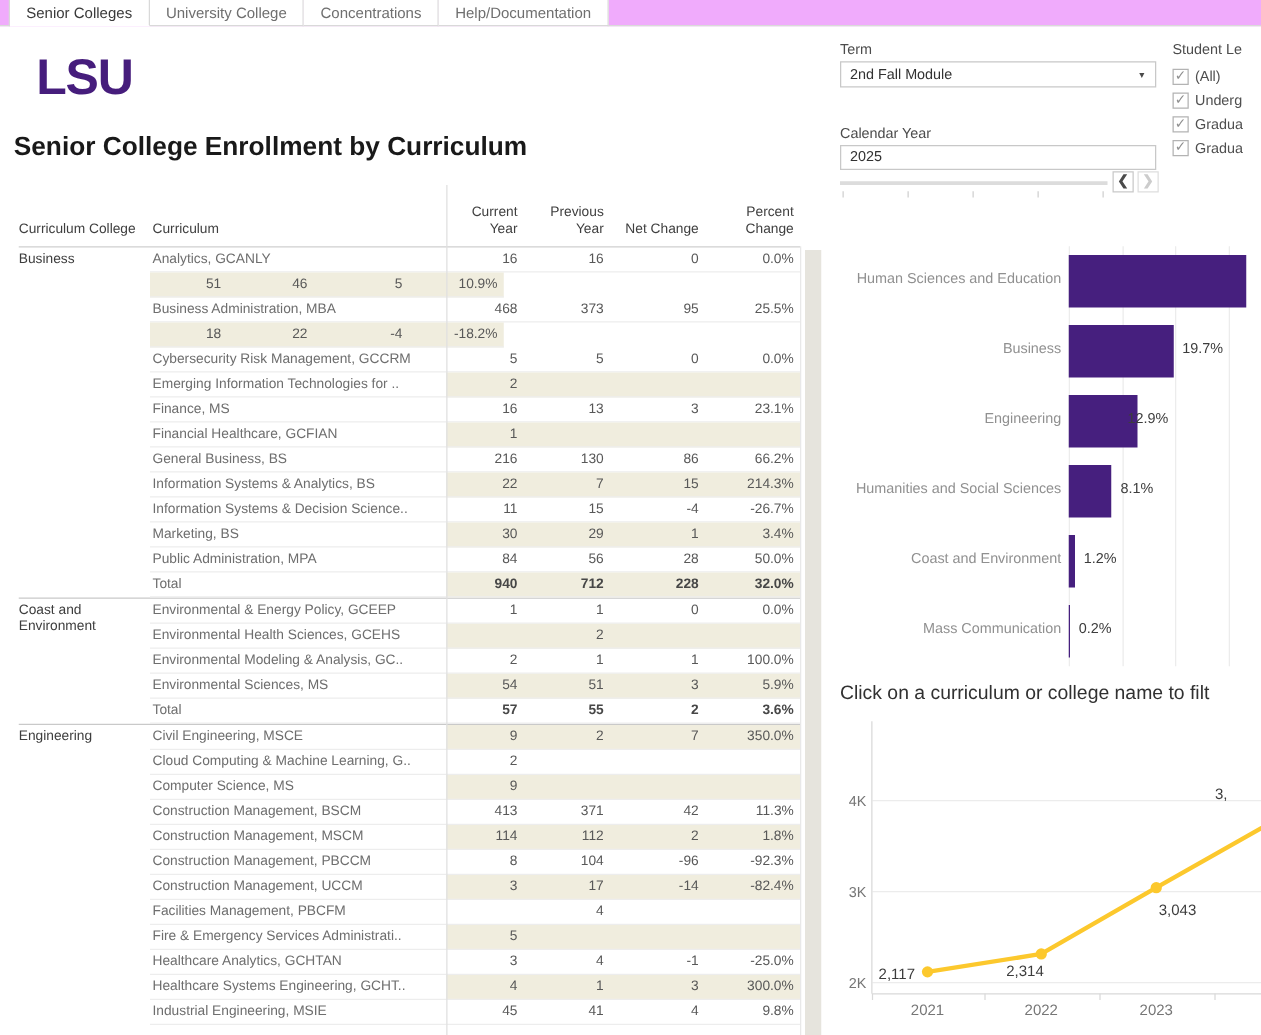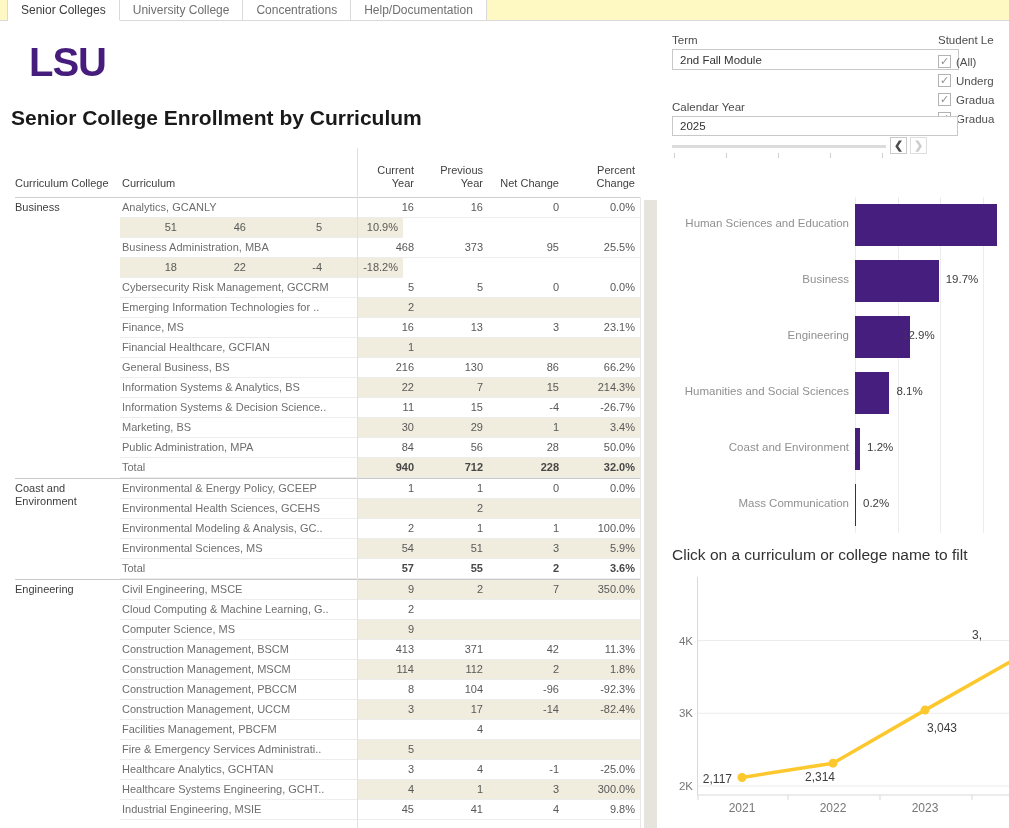--- a/index.html
+++ b/index.html
@@ -1,21 +1,21 @@
 <!DOCTYPE html>
 <html><head>
 <meta charset="utf-8">
 <style>
   * { margin:0; padding:0; box-sizing:border-box; }
   html,body { background:#fff; }
   .app { position:relative; width:1009px; height:828px; overflow:hidden; background:#fff;
          font-family:"Liberation Sans", sans-serif; }
 
   
-  .tabbar { position:absolute; left:0; top:0; width:1009px; height:21px; display:flex; background:#fef9c3; }
+  .tabbar { position:absolute; left:0; top:0; width:1009px; height:21px; display:flex; background:#f0abfc; }
   .tab-sliver { width:8px; border-right:1px solid #d9d9d9; border-bottom:1px solid #d9d9d9; }
   .tab { display:flex; align-items:center; padding:0 13px; font-size:12px; color:#6f6f6f;
          border-right:1px solid #d9d9d9; border-bottom:1px solid #d9d9d9; background:#fff; cursor:pointer; white-space:nowrap; }
   .tab.active { color:#3a3a3a; border-bottom:1px solid transparent; }
   .tab-fill { flex:1; border-bottom:1px solid #d9d9d9; }
 
   
   .logo { position:absolute; left:29px; top:42px; font-size:40px; font-weight:800; letter-spacing:-1px;
           color:#461D7C; line-height:40px; }
   .page-title { position:absolute; left:11px; top:106px; font-size:21px; font-weight:600; color:#191919; }
@@ -41,25 +41,25 @@
   .nwrap { display:flex; border-bottom:1px solid #ededed; }
   .nwrap.banded { background:#f0edde; }
   .ncell { font-size:11px; color:#585858; line-height:19px; text-align:right; padding-right:5px; }
   .row.total .ncell { font-weight:700; color:#474747; }
   .vline { position:absolute; left:357px; top:148px; width:1px; height:680px; background:#e0e0e0; z-index:4; }
   .redge { position:absolute; left:640px; top:197px; width:1px; height:631px; background:#e8e8e8; }
   .scrollbar { position:absolute; left:644px; top:200px; width:13px; height:628px; background:#e6e4dd; }
 
   
   .rp-label { position:absolute; font-size:11.5px; color:#4c4c4c; }
-  .dropdown { position:absolute; left:672px; top:49px; width:287px; height:21px; border:1px solid #c8c8c8;
+  .dropdown { position:absolute; left:672px; top:49px; width:253px; height:21px; border:1px solid #c8c8c8;
               background:#fff; display:flex; align-items:center; padding-left:7px; font-size:11.5px;
               color:#323232; cursor:pointer; }
   .caret { position:absolute; right:7px; top:7px; font-size:7px; color:#4a4a4a; }
-  .tinput { position:absolute; left:672px; top:116px; width:286px; height:20px; border:1px solid #c8c8c8;
+  .tinput { position:absolute; left:672px; top:116px; width:253px; height:20px; border:1px solid #c8c8c8;
             background:#fff; font-size:11.5px; color:#323232; padding-left:7px;
             font-family:"Liberation Sans", sans-serif; }
   .slevel { position:absolute; left:938px; top:34px; width:90px; }
   .sl-header { font-size:11.5px; color:#4c4c4c; margin-bottom:6px; white-space:nowrap; }
   .slrow { display:flex; align-items:center; height:19px; cursor:pointer; }
   .checkbox { width:13px; height:13px; border:1px solid #b3b3b3; background:#fff; margin-right:5px;
               font-size:11px; line-height:11px; color:#8f8f8f; text-align:center; }
   .sllabel { font-size:11.5px; color:#4f4f4f; white-space:nowrap; }
   .slider-track { position:absolute; left:672px; top:145px; width:214px; height:3px; background:#dcdcdc; cursor:pointer; }
   .slider-handle { position:absolute; left:206px; top:140px; width:11px; height:11px; border:2px solid #8f8f8f;

